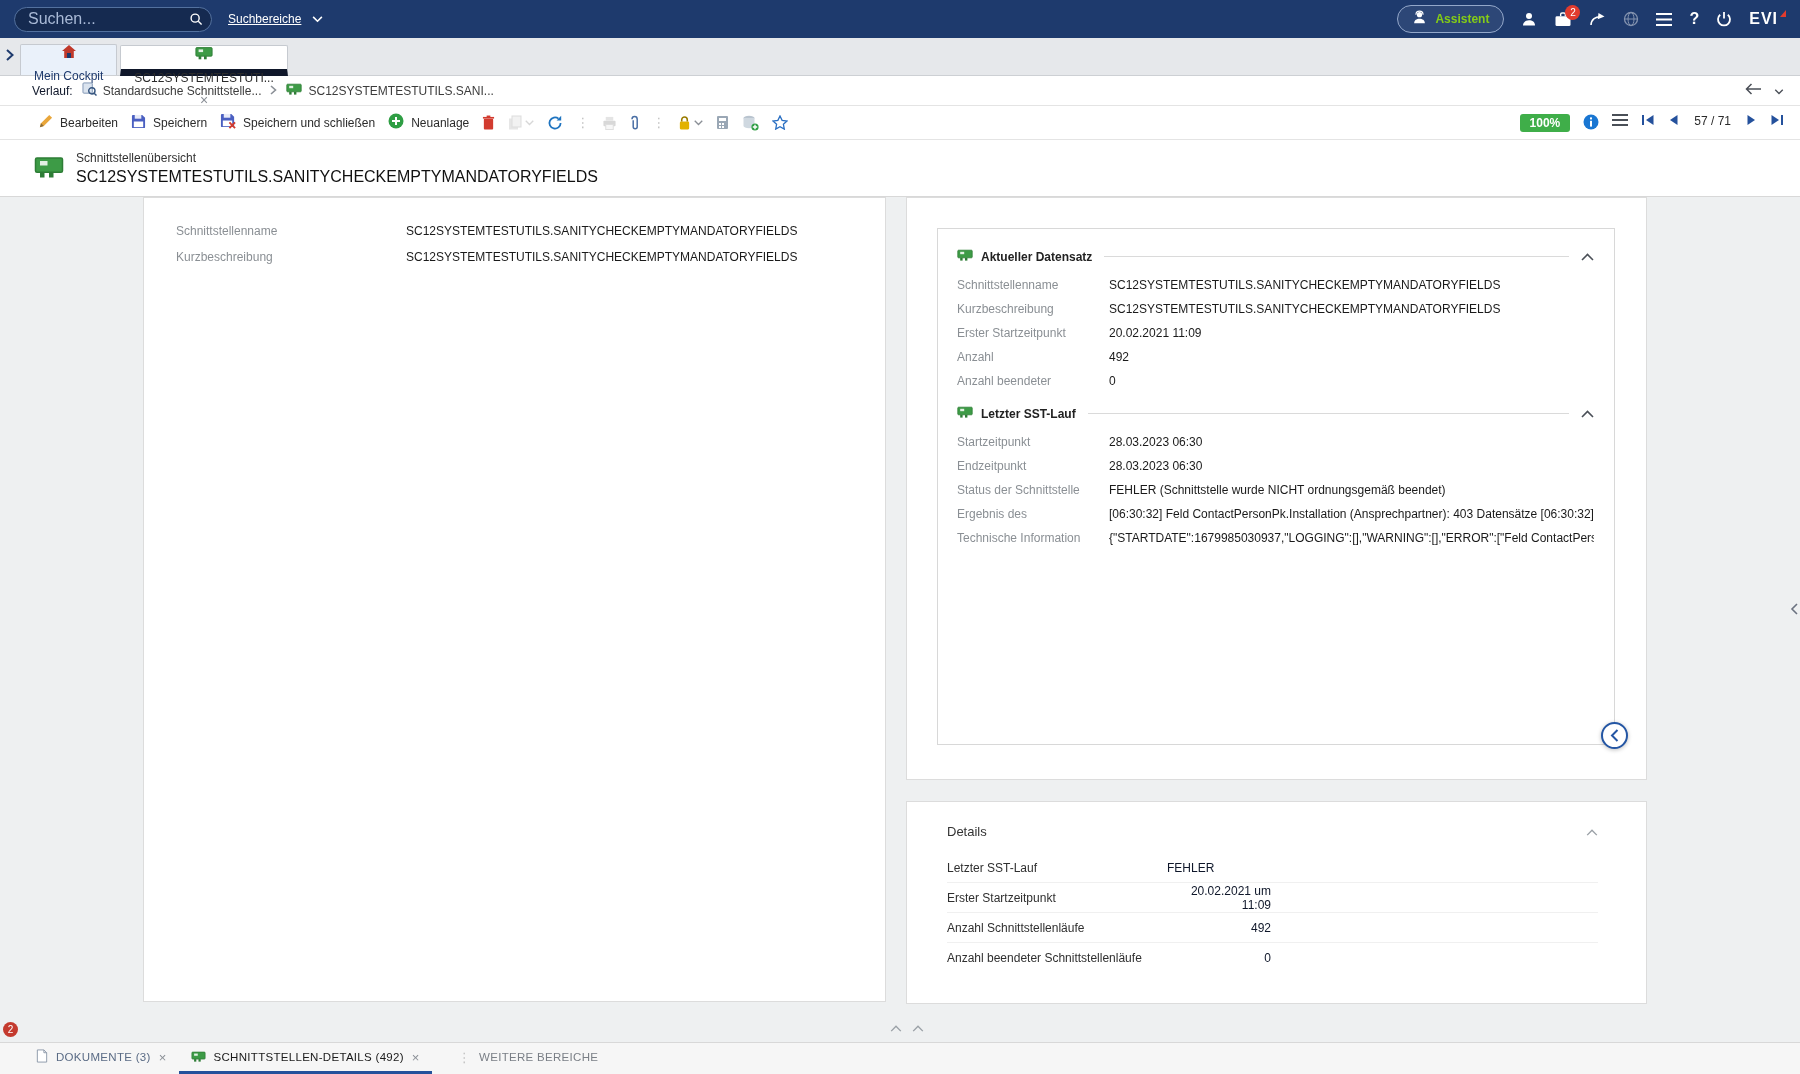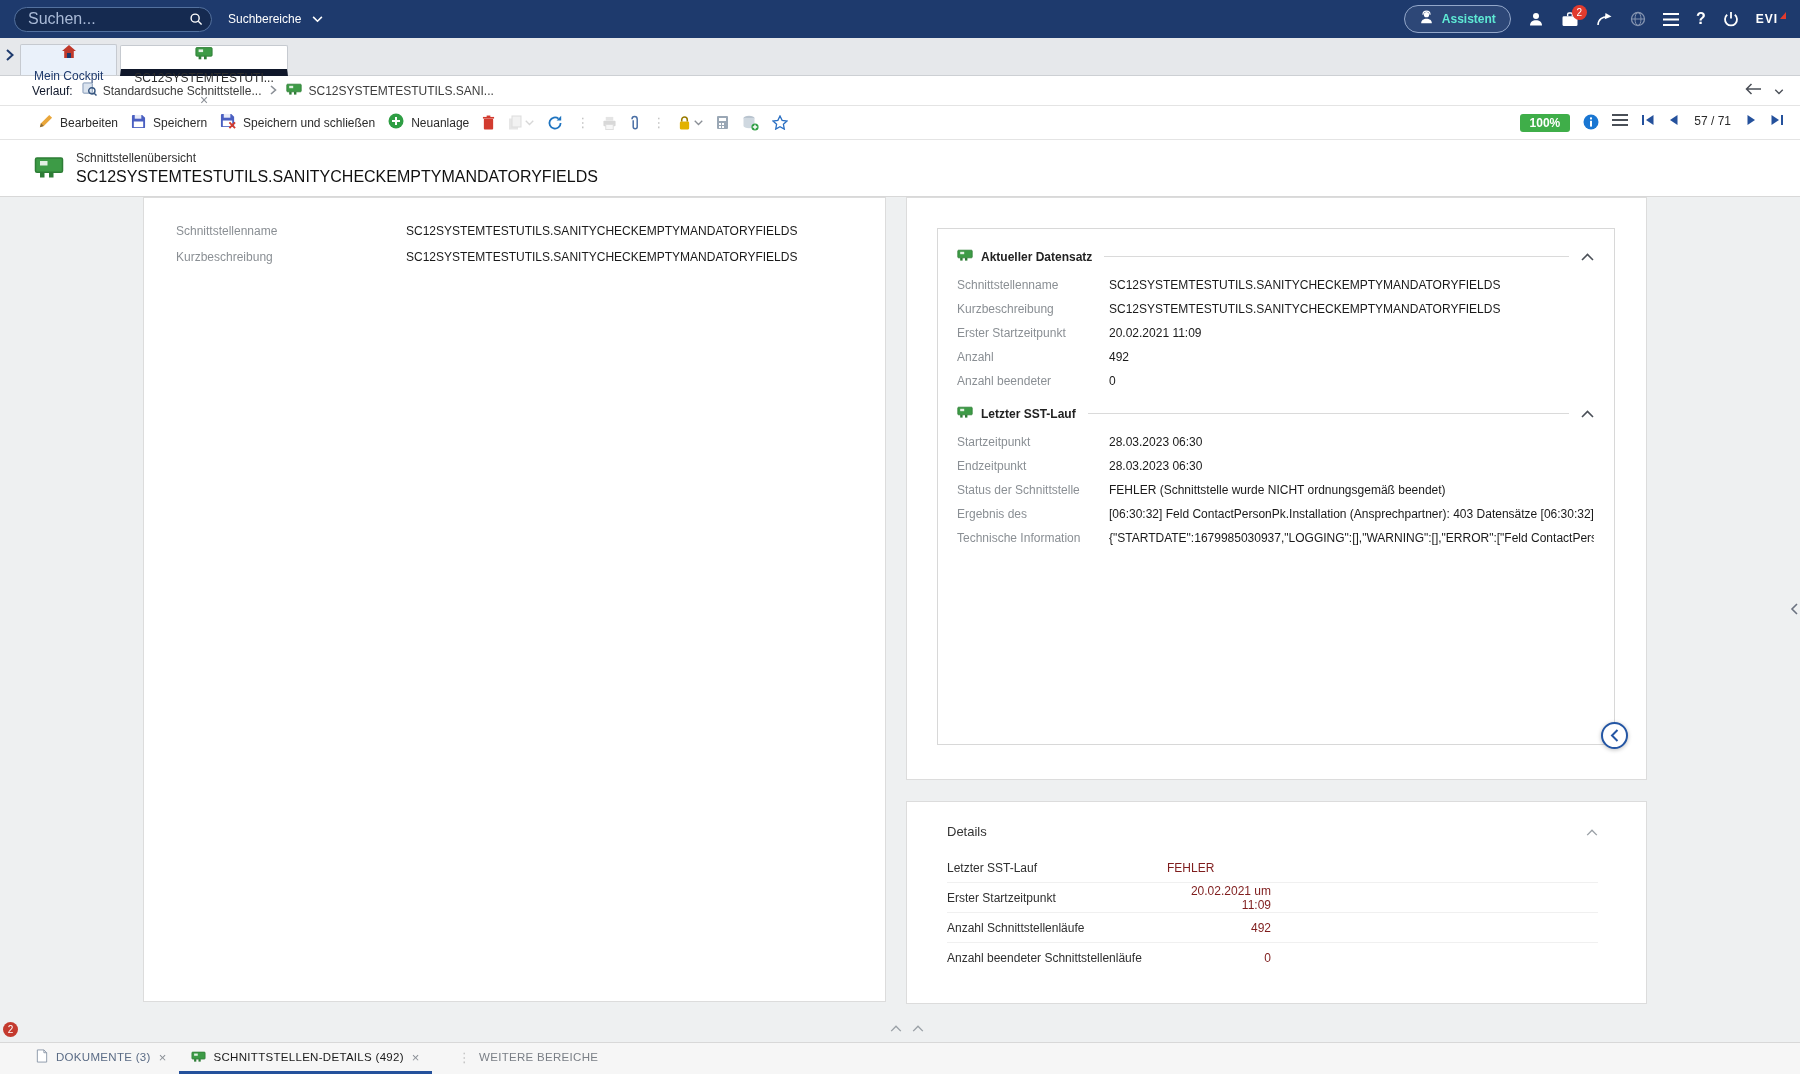--- a/index.html
+++ b/index.html
@@ -5,28 +5,28 @@
   * { box-sizing: border-box; margin: 0; padding: 0; }
   html,body { width:1800px; height:1074px; overflow:hidden; }
   body { font-family:"Liberation Sans",sans-serif; font-size:12px; background:#eef0f1; color:#222; position:relative; }
 
   
   .topbar { height:38px; background:#1e3a6d; display:flex; align-items:center; padding:0 14px; gap:16px; }
   .search-wrap { position:relative; }
   .search-input { width:198px; height:25px; background:#152a50; border:1px solid #53719f; border-radius:13px; color:#fff; padding:0 30px 0 13px; font-size:16px; outline:none; }
   .search-input::placeholder { color:#a9bad7; }
   .search-icon-btn { position:absolute; right:9px; top:5px; cursor:pointer; }
-  .suchbereiche { color:#fff; display:flex; align-items:center; gap:11px; cursor:pointer; }
+  .suchbereiche { color:#fff; display:flex; align-items:center; gap:11px; cursor:pointer;text-decoration:underline; }
   .topbar-right { margin-left:auto; display:flex; align-items:center; gap:17px; }
-  .assist-btn { display:flex; align-items:center; gap:8px; border:1px solid #93a7ca; border-radius:15px; padding:4px 14px; color:#5eead4; background:rgba(255,255,255,.07); font-weight:bold; cursor:pointer; }
+  .assist-btn { display:flex; align-items:center; gap:8px; border:1px solid #93a7ca; border-radius:15px; padding:4px 14px; color:#84cc16; background:rgba(255,255,255,.07); font-weight:bold; cursor:pointer; }
   .icon-btn { position:relative; display:flex; align-items:center; cursor:pointer; }
   .count-badge { position:absolute; top:-7px; right:-8px; background:#e23b2e; color:#fff; border-radius:50%; min-width:15px; height:15px; font-size:10px; display:flex; align-items:center; justify-content:center; padding:0 2px; }
   .dim { opacity:.45; }
   .help-glyph { color:#fff; font-size:16px; font-weight:bold; }
-  .logo { color:#fff; font-weight:bold; font-size:12px; letter-spacing:1px; position:relative; padding-right:8px; }
+  .logo { color:#fff; font-weight:bold; font-size:16px; letter-spacing:1px; position:relative; padding-right:8px; }
   .logo::after { content:""; position:absolute; right:0; top:0; border-left:6px solid transparent; border-bottom:7px solid #e23b2e; }
 
   
   .tabrow { height:38px; background:#e6e8eb; border-bottom:1px solid #cdd0d4; display:flex; align-items:flex-end; padding-left:4px; }
   .tabrow-chevron { align-self:center; margin:0 6px 0 2px; cursor:pointer; }
   .tab { height:31px; display:flex; align-items:center; gap:8px; padding:0 13px; border:1px solid #c6cad0; border-bottom:none; margin-right:3px; cursor:pointer; border-radius:2px 2px 0 0;flex-direction:column; }
   .tab-cockpit { background:#eaf1fa; color:#1e3a6d; }
   .tab-active { background:#ffffff; color:#2b2b2b; margin-bottom:-1px; border-bottom:7px solid #0f172a;margin-top:40px; }
   .tab .close { color:#8a8f96; font-size:14px; line-height:1; cursor:pointer; }
 
@@ -71,21 +71,21 @@
   .prow .pvalue { color:#1a1a1a; white-space:nowrap; overflow:hidden; flex:1; }
   .sec2 { margin-top:18px; }
 
   .panel-collapse { position:absolute; right:-14px; top:493px; width:27px; height:27px; border-radius:50%; background:#fff; border:2px solid #2456a4; box-shadow:0 1px 4px rgba(0,0,0,.25); display:flex; align-items:center; justify-content:center; cursor:pointer; }
 
   .details-header { display:flex; align-items:center; justify-content:space-between; margin-bottom:14px; }
   .details-title { font-size:13px; color:#333; }
   .drow { display:flex; align-items:center; height:30px; border-bottom:1px solid #f0f0f0; }
   .drow:last-child { border-bottom:none; }
   .drow .dlabel { width:220px; flex:none; color:#2f2f2f; }
-  .drow .dvalue { width:104px; text-align:right; color:#7f1d1d; }
+  .drow .dvalue { width:104px; text-align:right; color:#0f172a; }
   .drow .dvalue.left { text-align:left; }
   .link-blue { color:#2456a4; cursor:pointer; }
 
   .edge-chevron { position:absolute; right:2px; top:406px; cursor:pointer; }
   .bottom-collapse { position:absolute; top:828px; display:flex; gap:10px; left:890px; }
   .bottom-collapse span { cursor:pointer; display:flex; }
 
   
   .bottombar { position:absolute; left:0; bottom:0; width:1800px; height:32px; background:#f6f6f6; border-top:1px solid #d8d8d8; display:flex; align-items:stretch; padding-left:24px; }
   .btab { display:flex; align-items:center; gap:8px; padding:0 12px; color:#5a6b85; font-size:11.5px; letter-spacing:.3px; cursor:pointer; border-bottom:3px solid transparent; }

